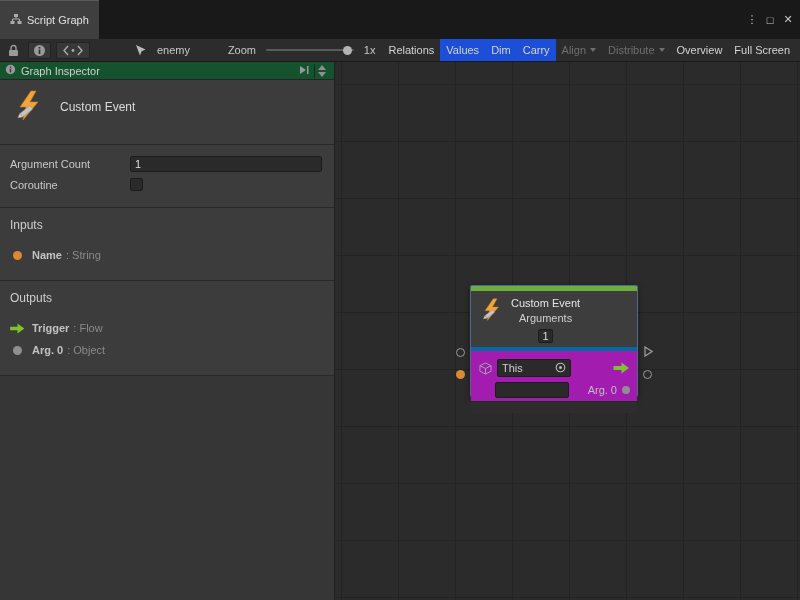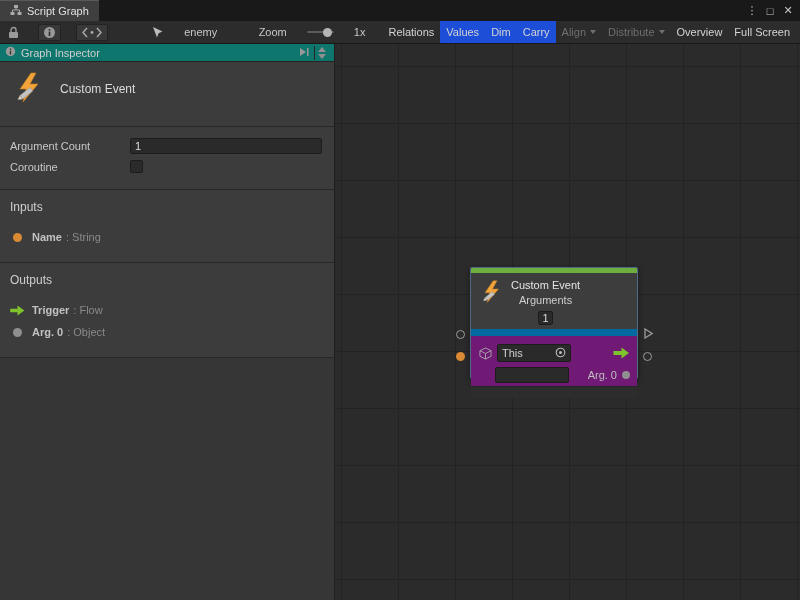--- a/index.html
+++ b/index.html
@@ -6,33 +6,33 @@
   html,body { width:800px; height:600px; overflow:hidden; }
   body {
     font-family: "Liberation Sans", sans-serif;
     font-size: 11px;
     background:#2B2B2B;
     color:#D4D4D4;
     -webkit-font-smoothing: antialiased;
   }
 
   
-  .titlebar { height:21px; background:#191919; display:flex; align-items:stretch; }
+  .titlebar { height:39px; background:#191919; display:flex; align-items:stretch; }
   .tab {
     display:flex; align-items:center; gap:5px; padding:0 10px;
     background:#3F3F3F; box-shadow: inset 0 1px 0 #5a5a5a;
     color:#E0E0E0;
   }
   .win-controls { margin-left:auto; display:flex; align-items:center; gap:2px; padding-right:4px; }
   .win-btn { width:16px; text-align:center; color:#C8C8C8; font-size:11px; cursor:default; }
 
   
   .toolbar {
     height:23px; background:#2C2C2C; border-bottom:1px solid #191919;
-    display:flex; align-items:center; padding:0 4px; gap:15px;
+    display:flex; align-items:center; padding:0 4px; gap:5px;
   }
   .tool-icon-btn {
     display:flex; align-items:center; justify-content:center;
     height:17px; padding:0 4px; border-radius:2px;
   }
   .boxed { background:#383838; border:1px solid #232323; }
   .tool-label { color:#C8C8C8; margin:0 2px; }
   .slider { width:88px; height:17px; display:flex; align-items:center; position:relative; margin:0 3px; }
   .slider-track { width:100%; height:2px; background:#5A5A5A; border-radius:1px; }
   .slider-handle {
@@ -50,21 +50,21 @@
 
   
   .main { display:flex; height:556px; }
 
   
   .inspector {
     width:335px; background:#363636; border-right:1px solid #1F1F1F;
     display:flex; flex-direction:column; flex-shrink:0;
   }
   .insp-header {
-    height:18px; background:#0f766e; border-bottom:1px solid #242424;
+    height:18px; background:#14532d; border-bottom:1px solid #242424;
     display:flex; align-items:center; gap:5px; padding:0 5px;
     color:#CFCFCF;
   }
   .insp-header-right { margin-left:auto; display:flex; align-items:center; gap:4px; }
   .scrubber { display:flex; flex-direction:column; gap:2px; padding:1px 3px; border-left:1px solid #242424; height:100%; justify-content:center; }
   .tri-up { width:0;height:0;border-left:4px solid transparent;border-right:4px solid transparent;border-bottom:5px solid #8F8F8F; }
   .tri-down { width:0;height:0;border-left:4px solid transparent;border-right:4px solid transparent;border-top:5px solid #8F8F8F; }
 
   .section { background:#3C3C3C; border-bottom:1px solid #282828; }
   .sect-title { display:flex; align-items:center; gap:16px; padding:10px 12px 20px 12px; }
@@ -112,21 +112,21 @@
   }
   .node-accent { height:5px; background:#6DAE3E; border-radius:1px 1px 0 0; }
   .node-header { display:flex; align-items:flex-start; gap:8px; padding:6px 8px 4px 8px; background:#3D3D3D; }
   .node-title { color:#E4E4E4; font-size:11px; margin-bottom:3px; }
   .node-sub { display:flex; align-items:center; gap:5px; color:#CFCFCF;flex-direction:column; }
   .badge {
     min-width:14px; height:14px; background:#2A2A2A; border:1px solid #1C1C1C;
     border-radius:2px; display:flex; align-items:center; justify-content:center;
     color:#DDDDDD; padding:0 3px;
   }
-  .node-body { background:#701a75; border-top:7px solid #0369a1; padding-top:6px; }
+  .node-body { background:#a21caf; border-top:4px solid #0369a1; padding-top:6px; }
   .node-row { display:flex; align-items:center; height:22px; padding:0 7px; }
   .dropdown {
     width:74px; height:18px; background:#2A2A2A; border:1px solid #1C1C1C;
     border-radius:2px; display:flex; align-items:center; padding:0 4px; gap:4px;
   }
   .dropdown-text { flex:1; color:#D0D0D0; }
   .node-input {
     width:74px; height:16px; background:#2A2A2A; border:1px solid #1C1C1C;
     border-radius:2px; color:#DDDDDD; font-family:"Liberation Sans",sans-serif;
     font-size:11px; padding:0 4px; outline:none;

